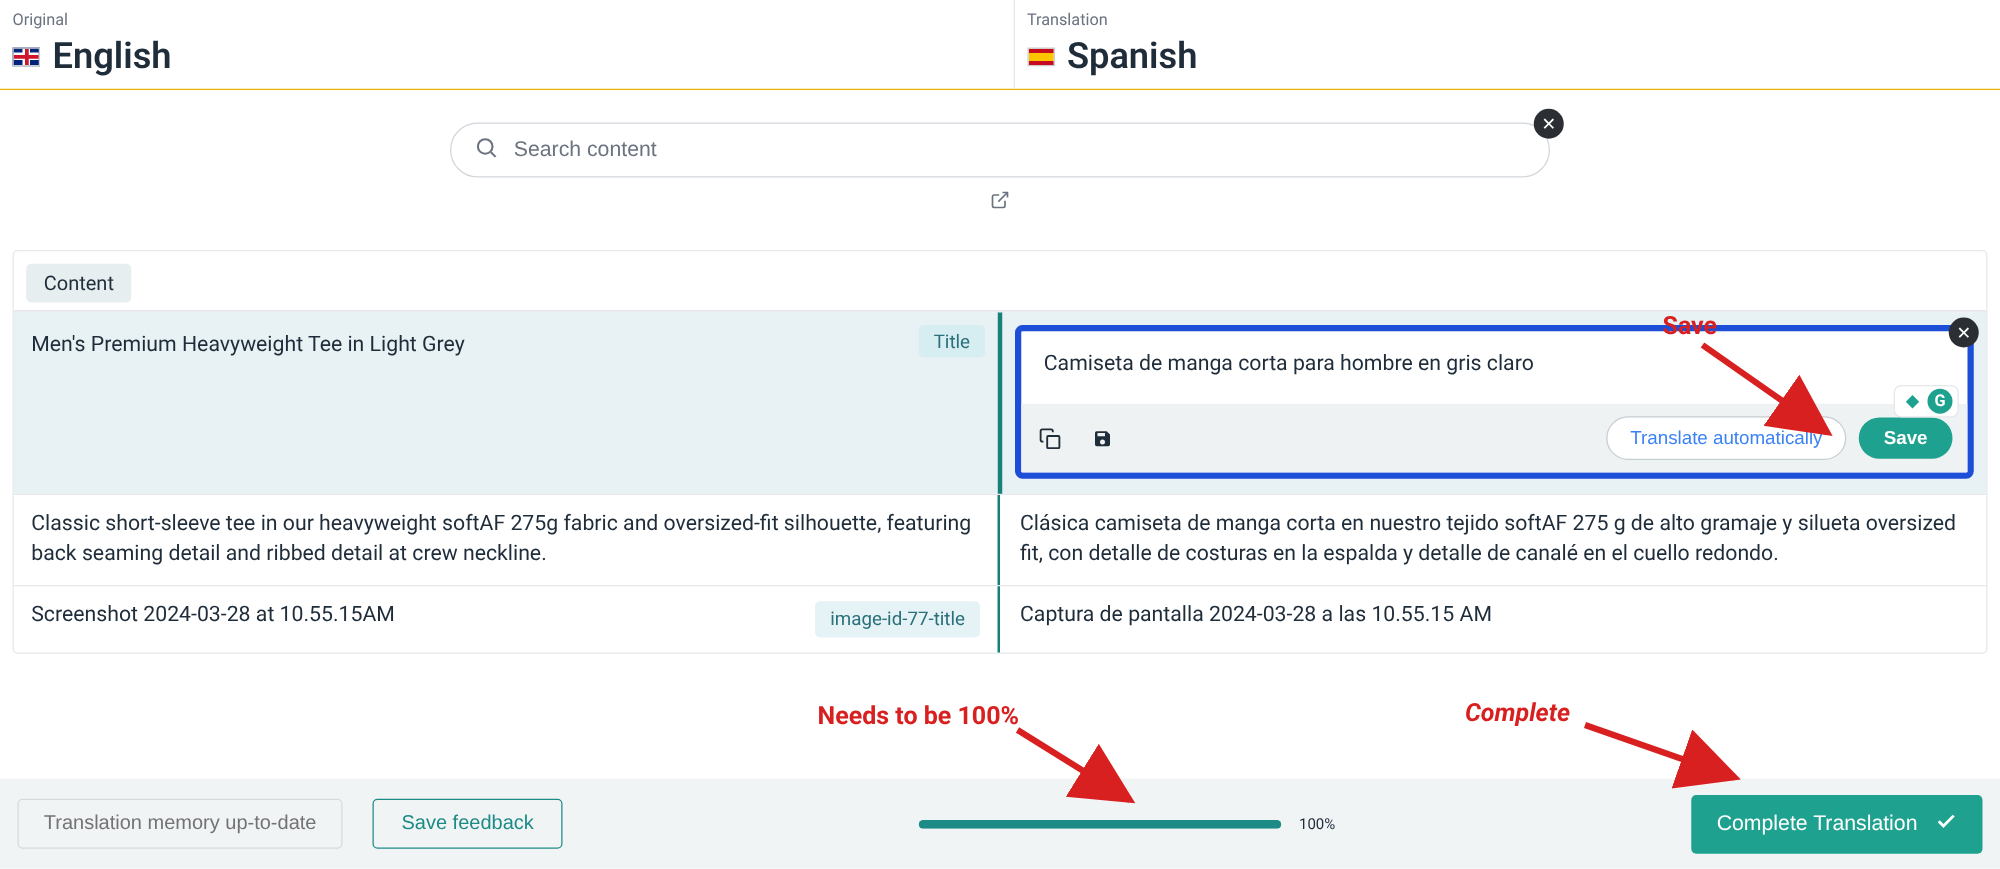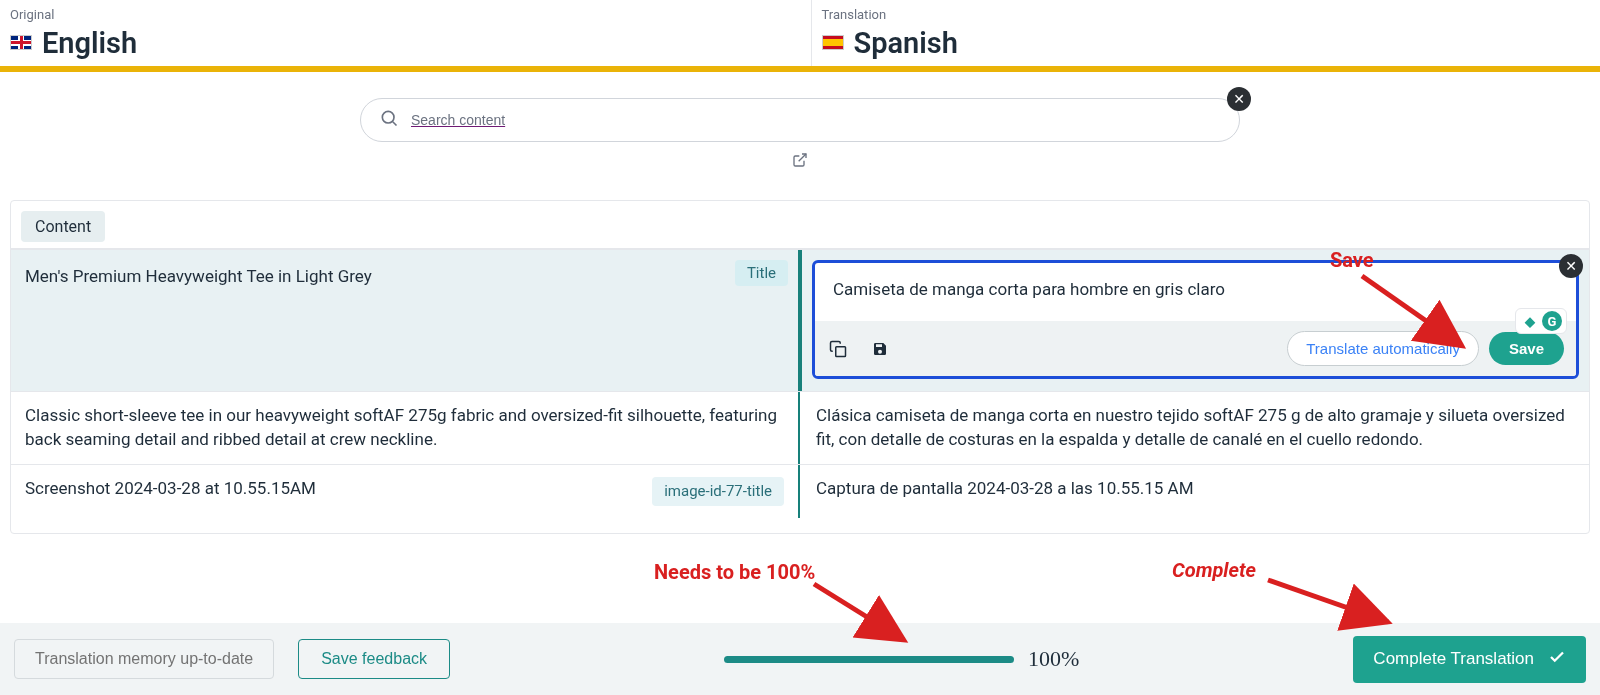--- a/index.html
+++ b/index.html
@@ -9,21 +9,21 @@
     color: #1f2d3a;
     width: 1600px;
     height: 695px;
     position: relative;
     overflow: hidden;
   }
 
   
   .header {
     display: flex;
-    border-bottom: 6px solid #eab308;
+    border-bottom: 1px solid #eab308;
     height: 72px;
   }
   .header-col {
     width: 50%;
     padding: 8px 10px;
     display: flex;
     flex-direction: column;
     justify-content: center;
   }
   .header-col + .header-col { border-left: 1px solid #e5e7eb; margin-left: 21px; }
@@ -44,43 +44,42 @@
   
   .search-wrap { display:flex; flex-direction:column; align-items:center; padding: 26px 0 6px; }
   .search-bar {
     width: 880px; height: 44px;
     border: 1px solid #d1d5db; border-radius: 22px;
     display:flex; align-items:center; gap:12px;
     padding: 0 18px;
     position: relative;
   }
   .search-bar input {
-    border:none; outline:none; flex:1; font-size:14px; color:#701a75;
+    border:none; outline:none; flex:1; font-size:17px; color:#701a75;
     background: transparent;
-    text-decoration: underline;
   }
   .search-bar input::placeholder { color:#6b7280; }
   .search-clear {
     position:absolute; right:-12px; top:-12px;
     width:24px; height:24px; border-radius:50%;
     background:#2b2f33; color:#fff; display:flex;
     align-items:center; justify-content:center;
     font-size:14px; cursor:pointer;
   }
   .help-link {
     margin-top: 10px; font-size:15px; color:#4b5563;
     text-decoration: underline; display:flex; align-items:center; gap:8px;
   }
 
   
   .card {
     margin: 22px 10px 0 10px;
     border: 1px solid #e5e7eb;
     border-radius: 4px;
-    padding: 10px 0 15px 0;
+    padding: 10px 0 0 0;
   }
   .tabbar { padding: 0 10px 6px 10px; border-bottom:1px solid #e5e7eb; }
   .tab {
     display:inline-block; padding:6px 14px;
     background:#e6eef0; color:#1f2d3a; border-radius:4px;
     font-size:16px;
   }
 
   .rows { }
   .row {
@@ -103,21 +102,21 @@
     position:absolute; right:10px; top:10px;
     background:#d6eef2; color:#2a6f79; font-size:15px;
     padding:4px 12px; border-radius:4px;
   }
   .orig-text { font-size:17px; color:#1f2d3a; }
 
   .row.selected .cell-right {
     background:#e8f1f3; padding:10px 10px 12px 10px; position:relative;
   }
   .trans-box {
-    background:#fff; border:3px solid #1d4ed8; border-radius:6px;
+    background:#fff; border:5px solid #1d4ed8; border-radius:6px;
     overflow:hidden;
   }
   .trans-value {
     padding:16px 18px; font-size:17px; color:#1f2d3a;
     min-height: 58px;
   }
   .trans-actions {
     display:flex; align-items:center; justify-content:space-between;
     padding:10px 12px; background:#eef2f3;
   }
@@ -171,21 +170,21 @@
   .btn-outline-teal {
     border:1px solid #1c8b86; color:#1c8b86; background:transparent;
     padding:10px 22px; border-radius:4px; font-size:16px; cursor:pointer;
   }
   .progress-wrap { display:flex; align-items:center; gap:14px; }
   .progress-bar {
     width:290px; height:7px; border-radius:4px; background:#d9dee0;
     position:relative; overflow:hidden;
   }
   .progress-fill { height:100%; background:#1c8b86; }
-  .progress-text { font-size:22px; color:#1f2d3a;font-family:Liberation Serif, serif; }
+  .progress-text { font-size:12px; color:#1f2d3a; }
   .btn-complete {
     background:#1ea28f; color:#fff; border:none;
     padding:12px 20px; border-radius:4px; font-size:17px; font-weight:500;
     display:flex; align-items:center; gap:14px; cursor:pointer;
   }
 
   
   .anno { position:absolute; color:#d92020; font-weight:700; font-size:20px; pointer-events:none; z-index:50;}
   .arrow { position:absolute; pointer-events:none; z-index:49; }
 </style>

